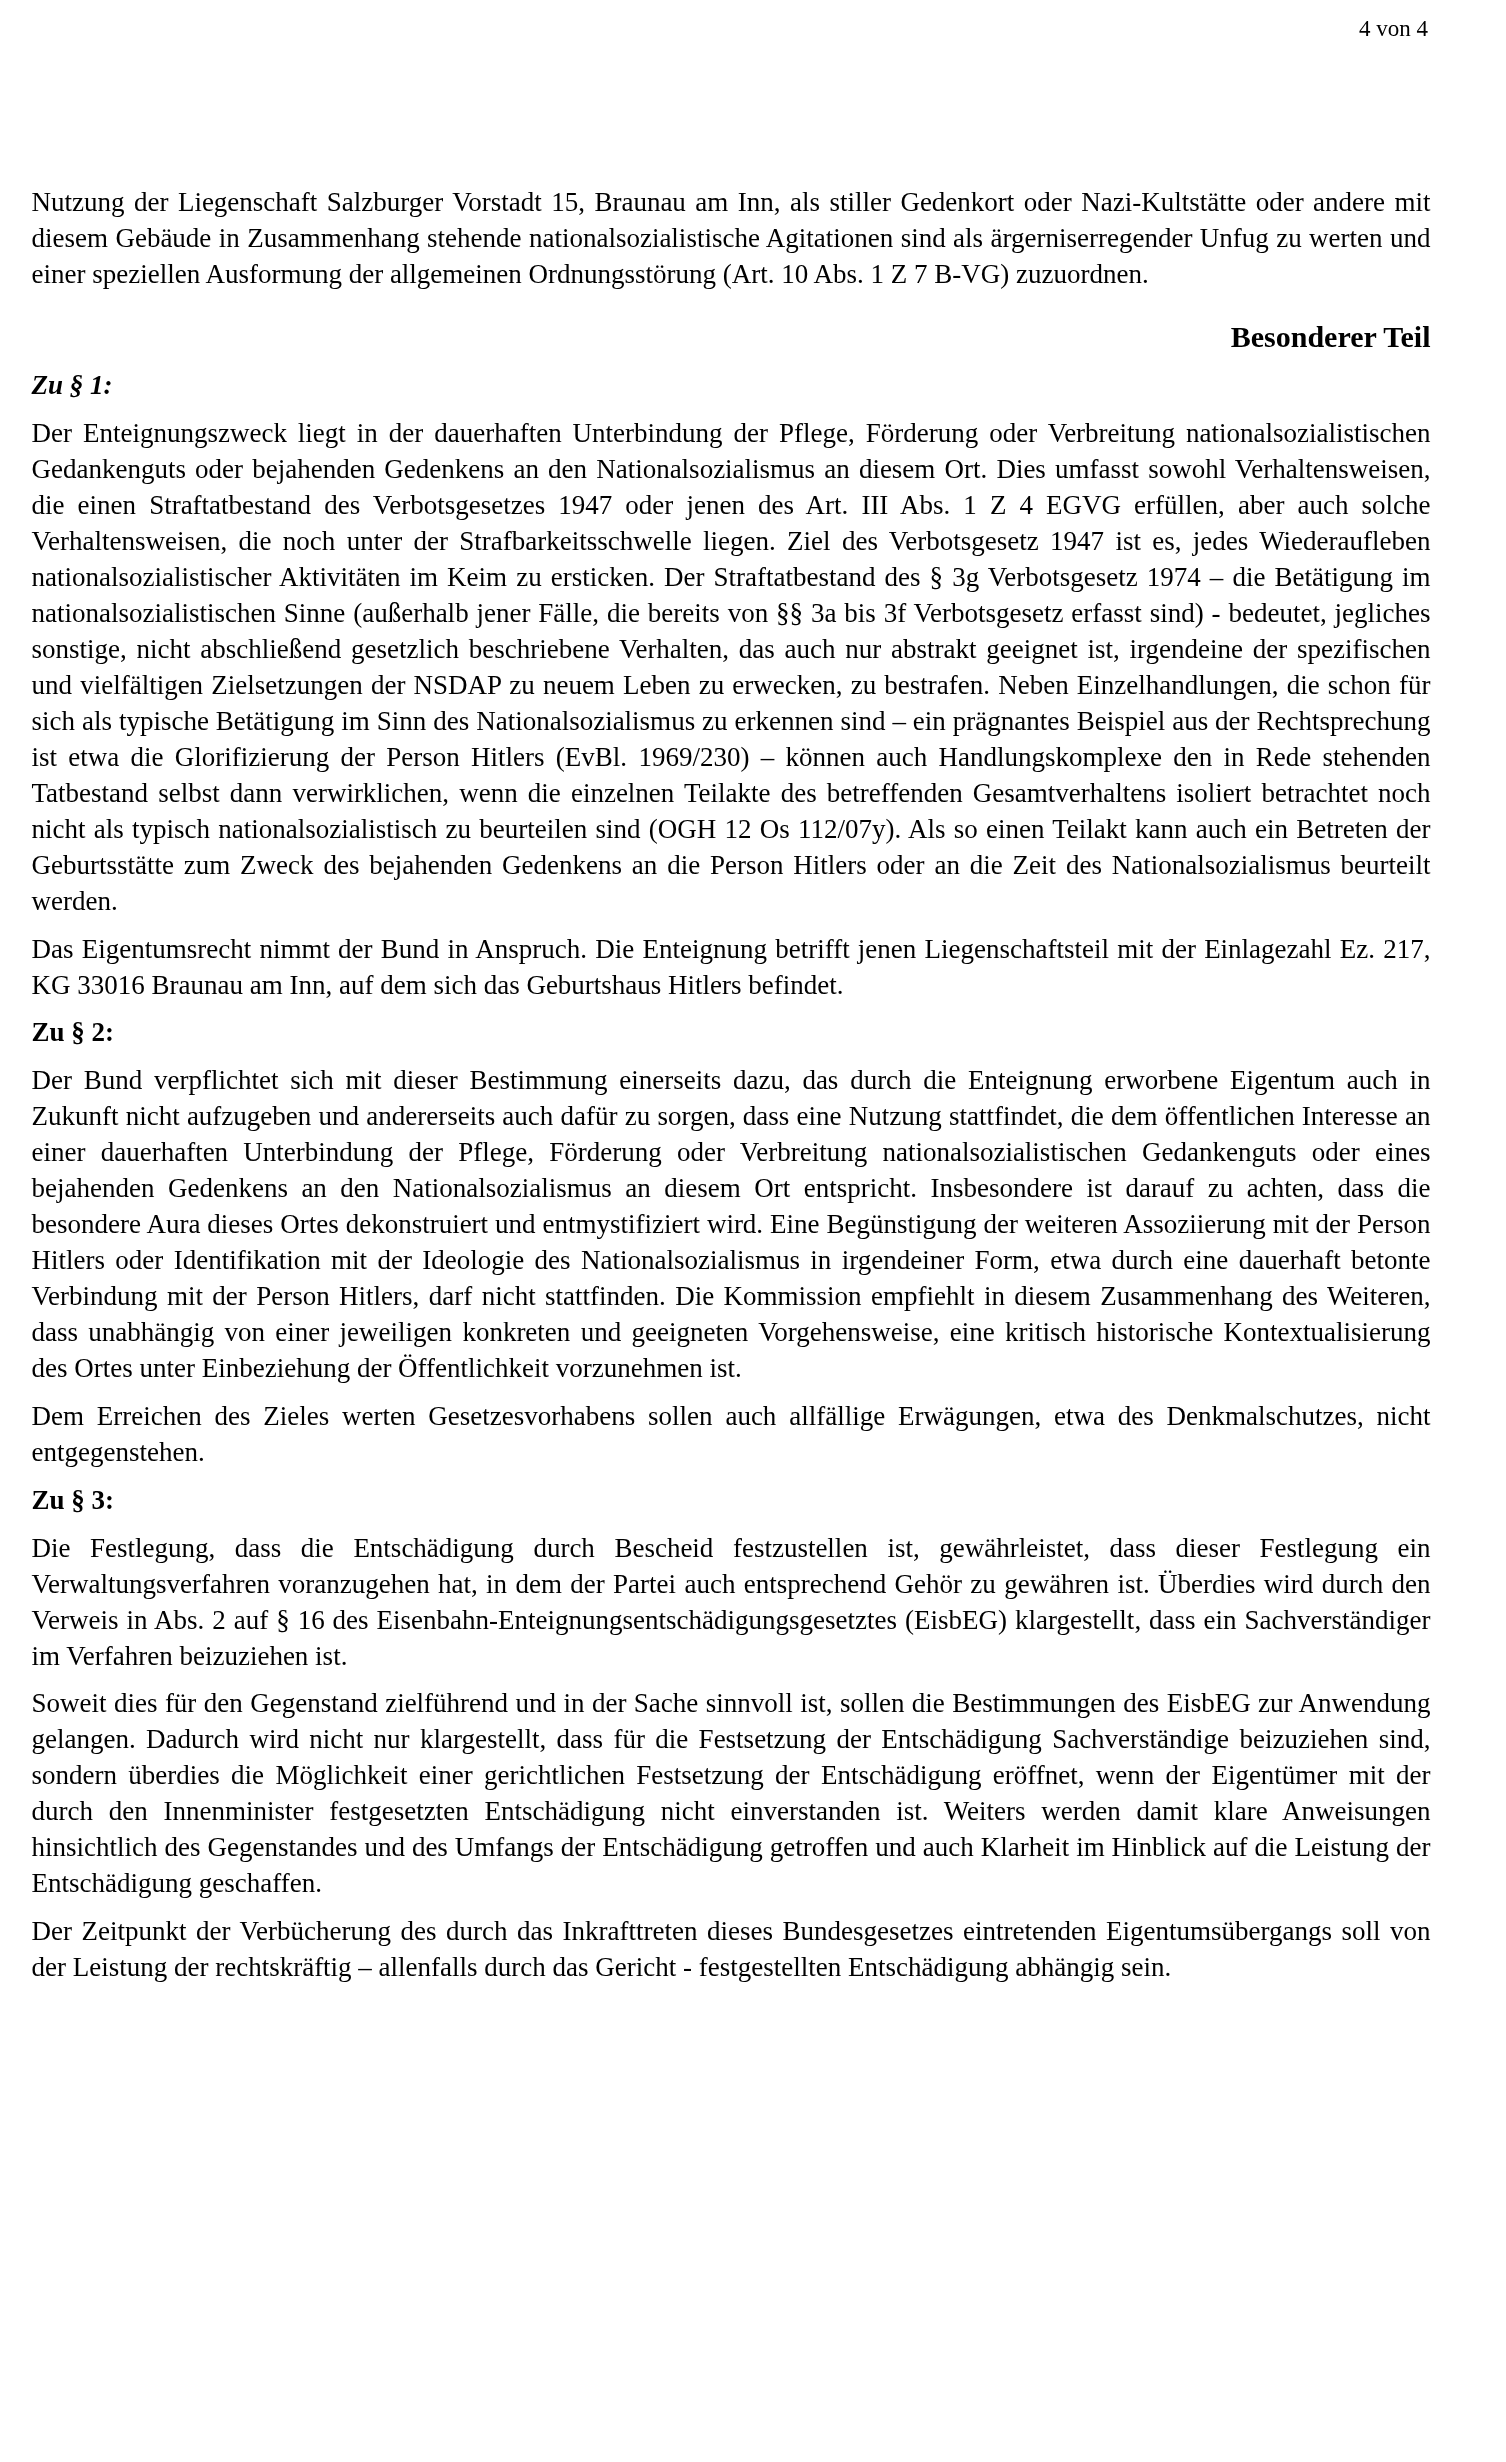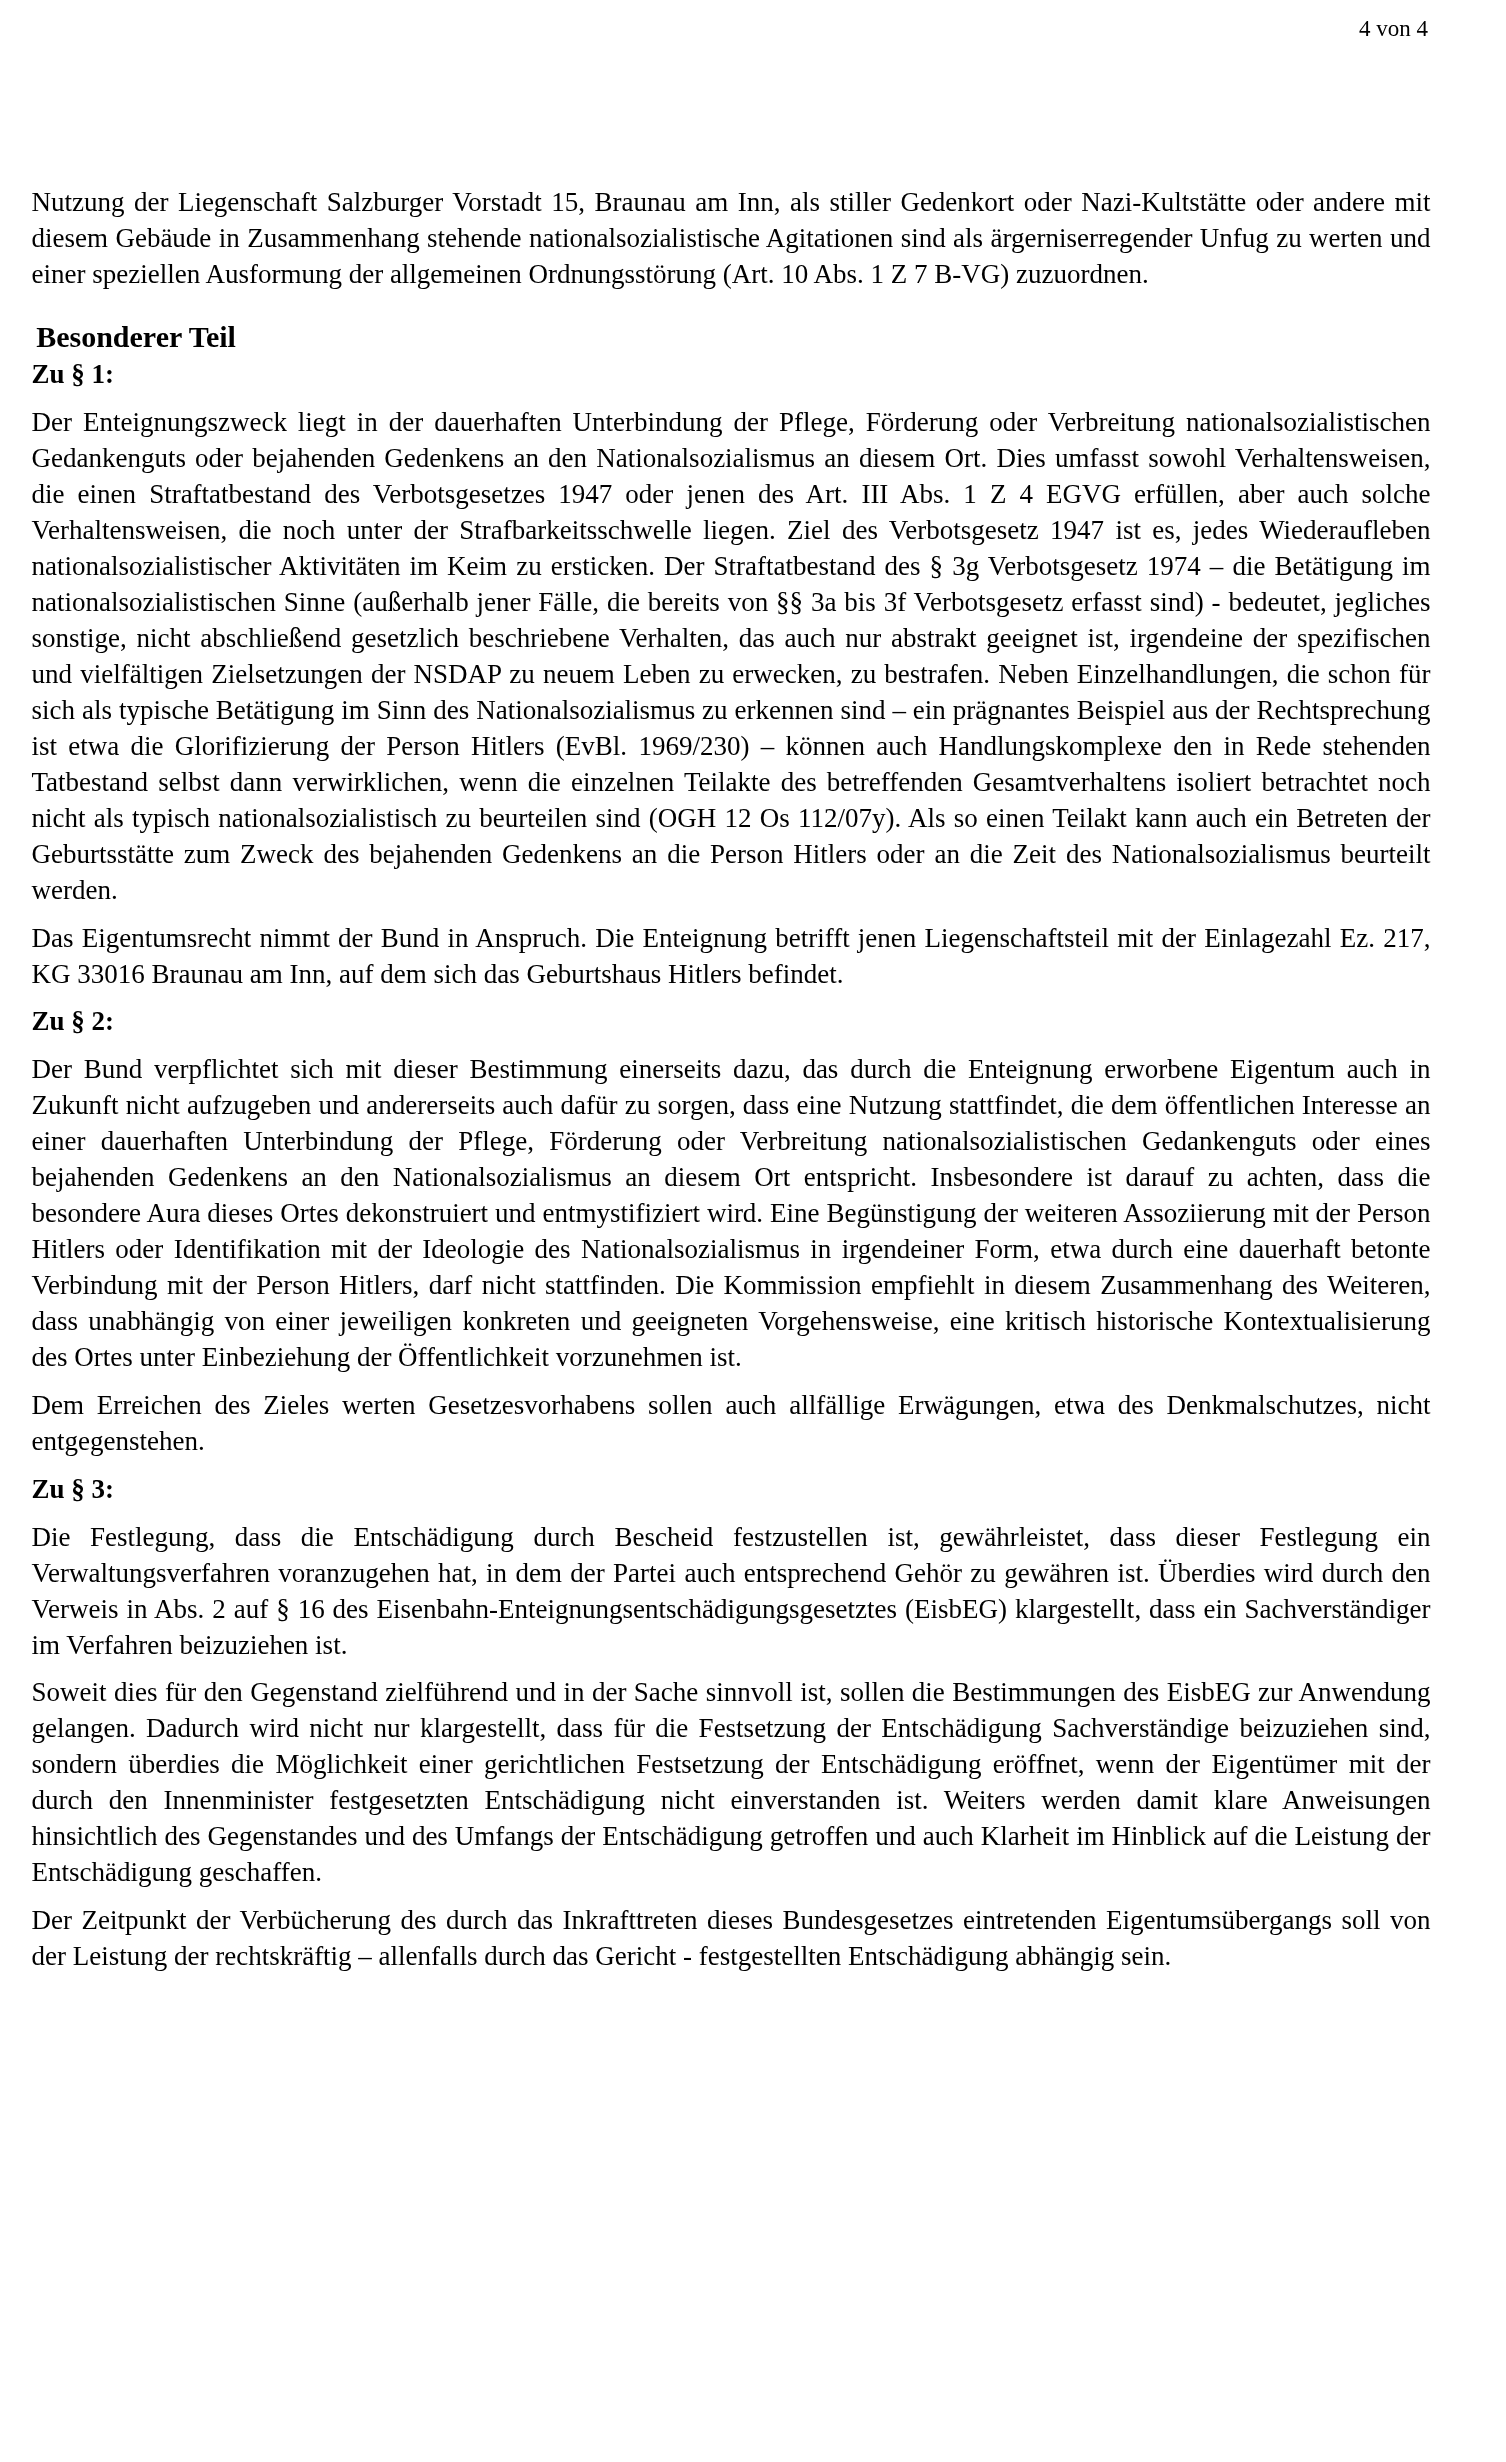--- a/index.html
+++ b/index.html
@@ -32,34 +32,36 @@
     }
     .content p {
       margin: 0 0 11.8px 0;
       text-align: justify;
       text-align-last: left;
     }
     .content p.first {
       margin-bottom: 16px;
     }
     .section-title {
-      text-align: left;
+      text-align: right;
       font-weight: bold;
       font-size: 30px;
       line-height: 39px;
       margin: 25px 0 0 0;
       padding-left: 4.7px;
     }
     .sub-heading {
       font-weight: bold;
       font-size: 27px;
       line-height: 36px;
       margin: 0 0 11.8px 0;
     }
     .sub-heading.first-sub {
+      margin-top: 11px;
+      font-style: italic;
     }
   </style>
 </head>
 <body>
 
 <div class="page-number">4 von 4</div>
 
 <div class="content">
   <p class="first">Nutzung der Liegenschaft Salzburger Vorstadt 15, Braunau am Inn, als stiller Gedenkort oder Nazi-Kultstätte oder andere mit diesem Gebäude in Zusammenhang stehende nationalsozialistische Agitationen sind als ärgerniserregender Unfug zu werten und einer speziellen Ausformung der allgemeinen Ordnungsstörung (Art. 10 Abs. 1 Z 7 B-VG) zuzuordnen.</p>
 

